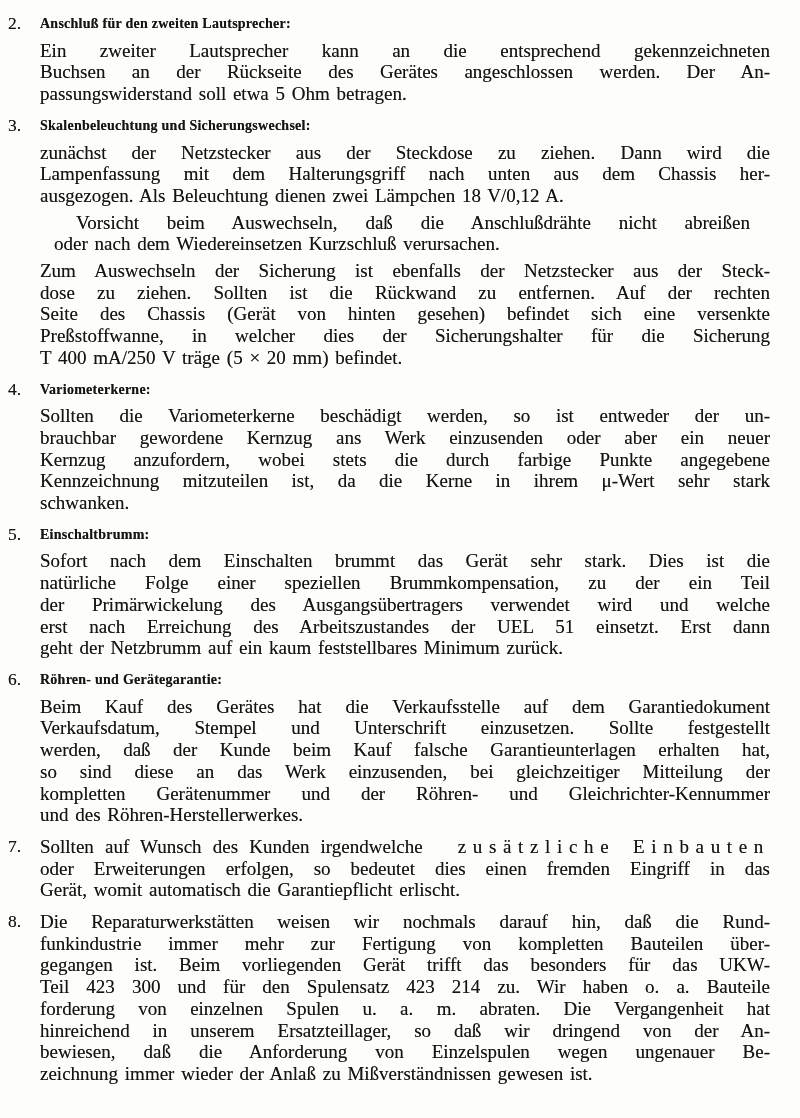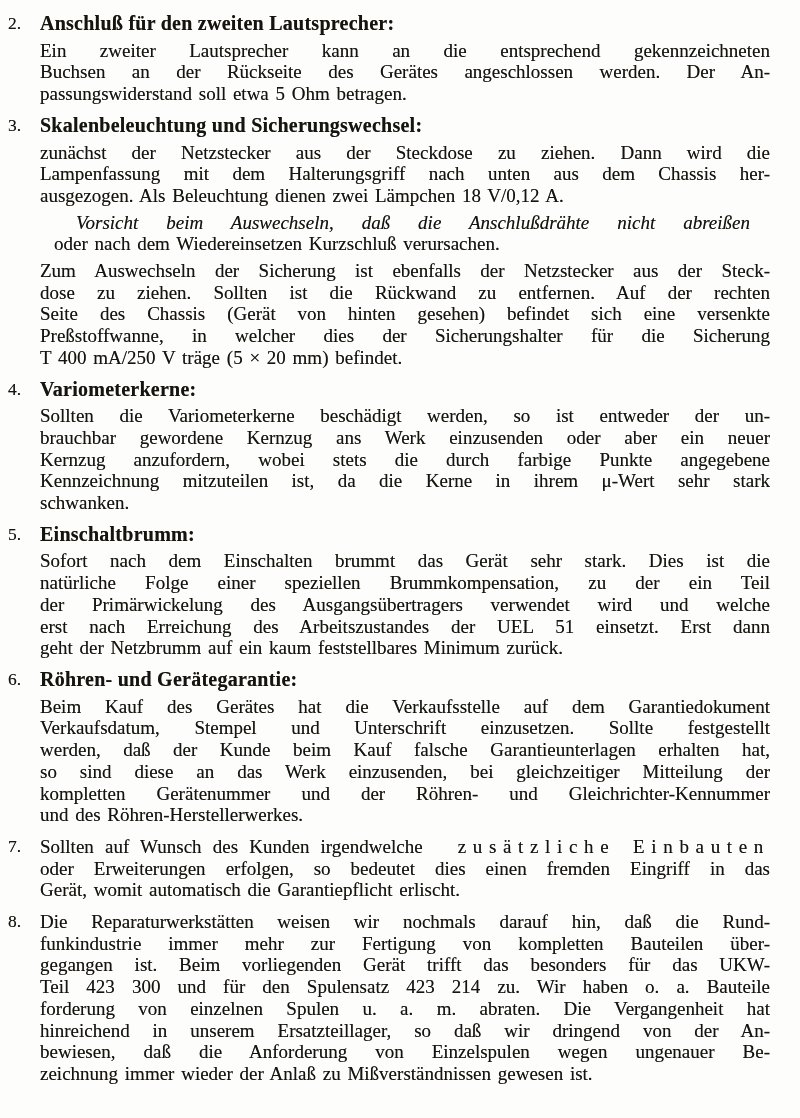--- a/index.html
+++ b/index.html
@@ -34,21 +34,21 @@
     width: 32px;
     font-size: 17.5px;
     line-height: 21.7px;
   }
   .body {
     flex: 1 1 auto;
     min-width: 0;
   }
   .heading {
     font-weight: bold;
-    font-size: 20px;
+    font-size: 14px;
     line-height: 21.7px;
     letter-spacing: 0.25px;
     margin-bottom: 4px;
   }
   .para {
     margin-top: 5px;
   }
   .body > .para:first-child {
     margin-top: 0;
   }
@@ -63,21 +63,20 @@
     text-align: justify;
     text-align-last: justify;
     text-justify: inter-word;
   }
   .line.last {
     text-align: center;
     text-align-last: left;
   }
   .line.findent {
     text-indent: 22px;
-    font-style: italic;
   }
   .sperr {
     letter-spacing: 0.35em;
     margin-left: 24px;
   }
 </style>
 </head>
 <body>
 
 <div id="page" style="background: rgb(253, 253, 251); color: rgb(22, 20, 15);">

